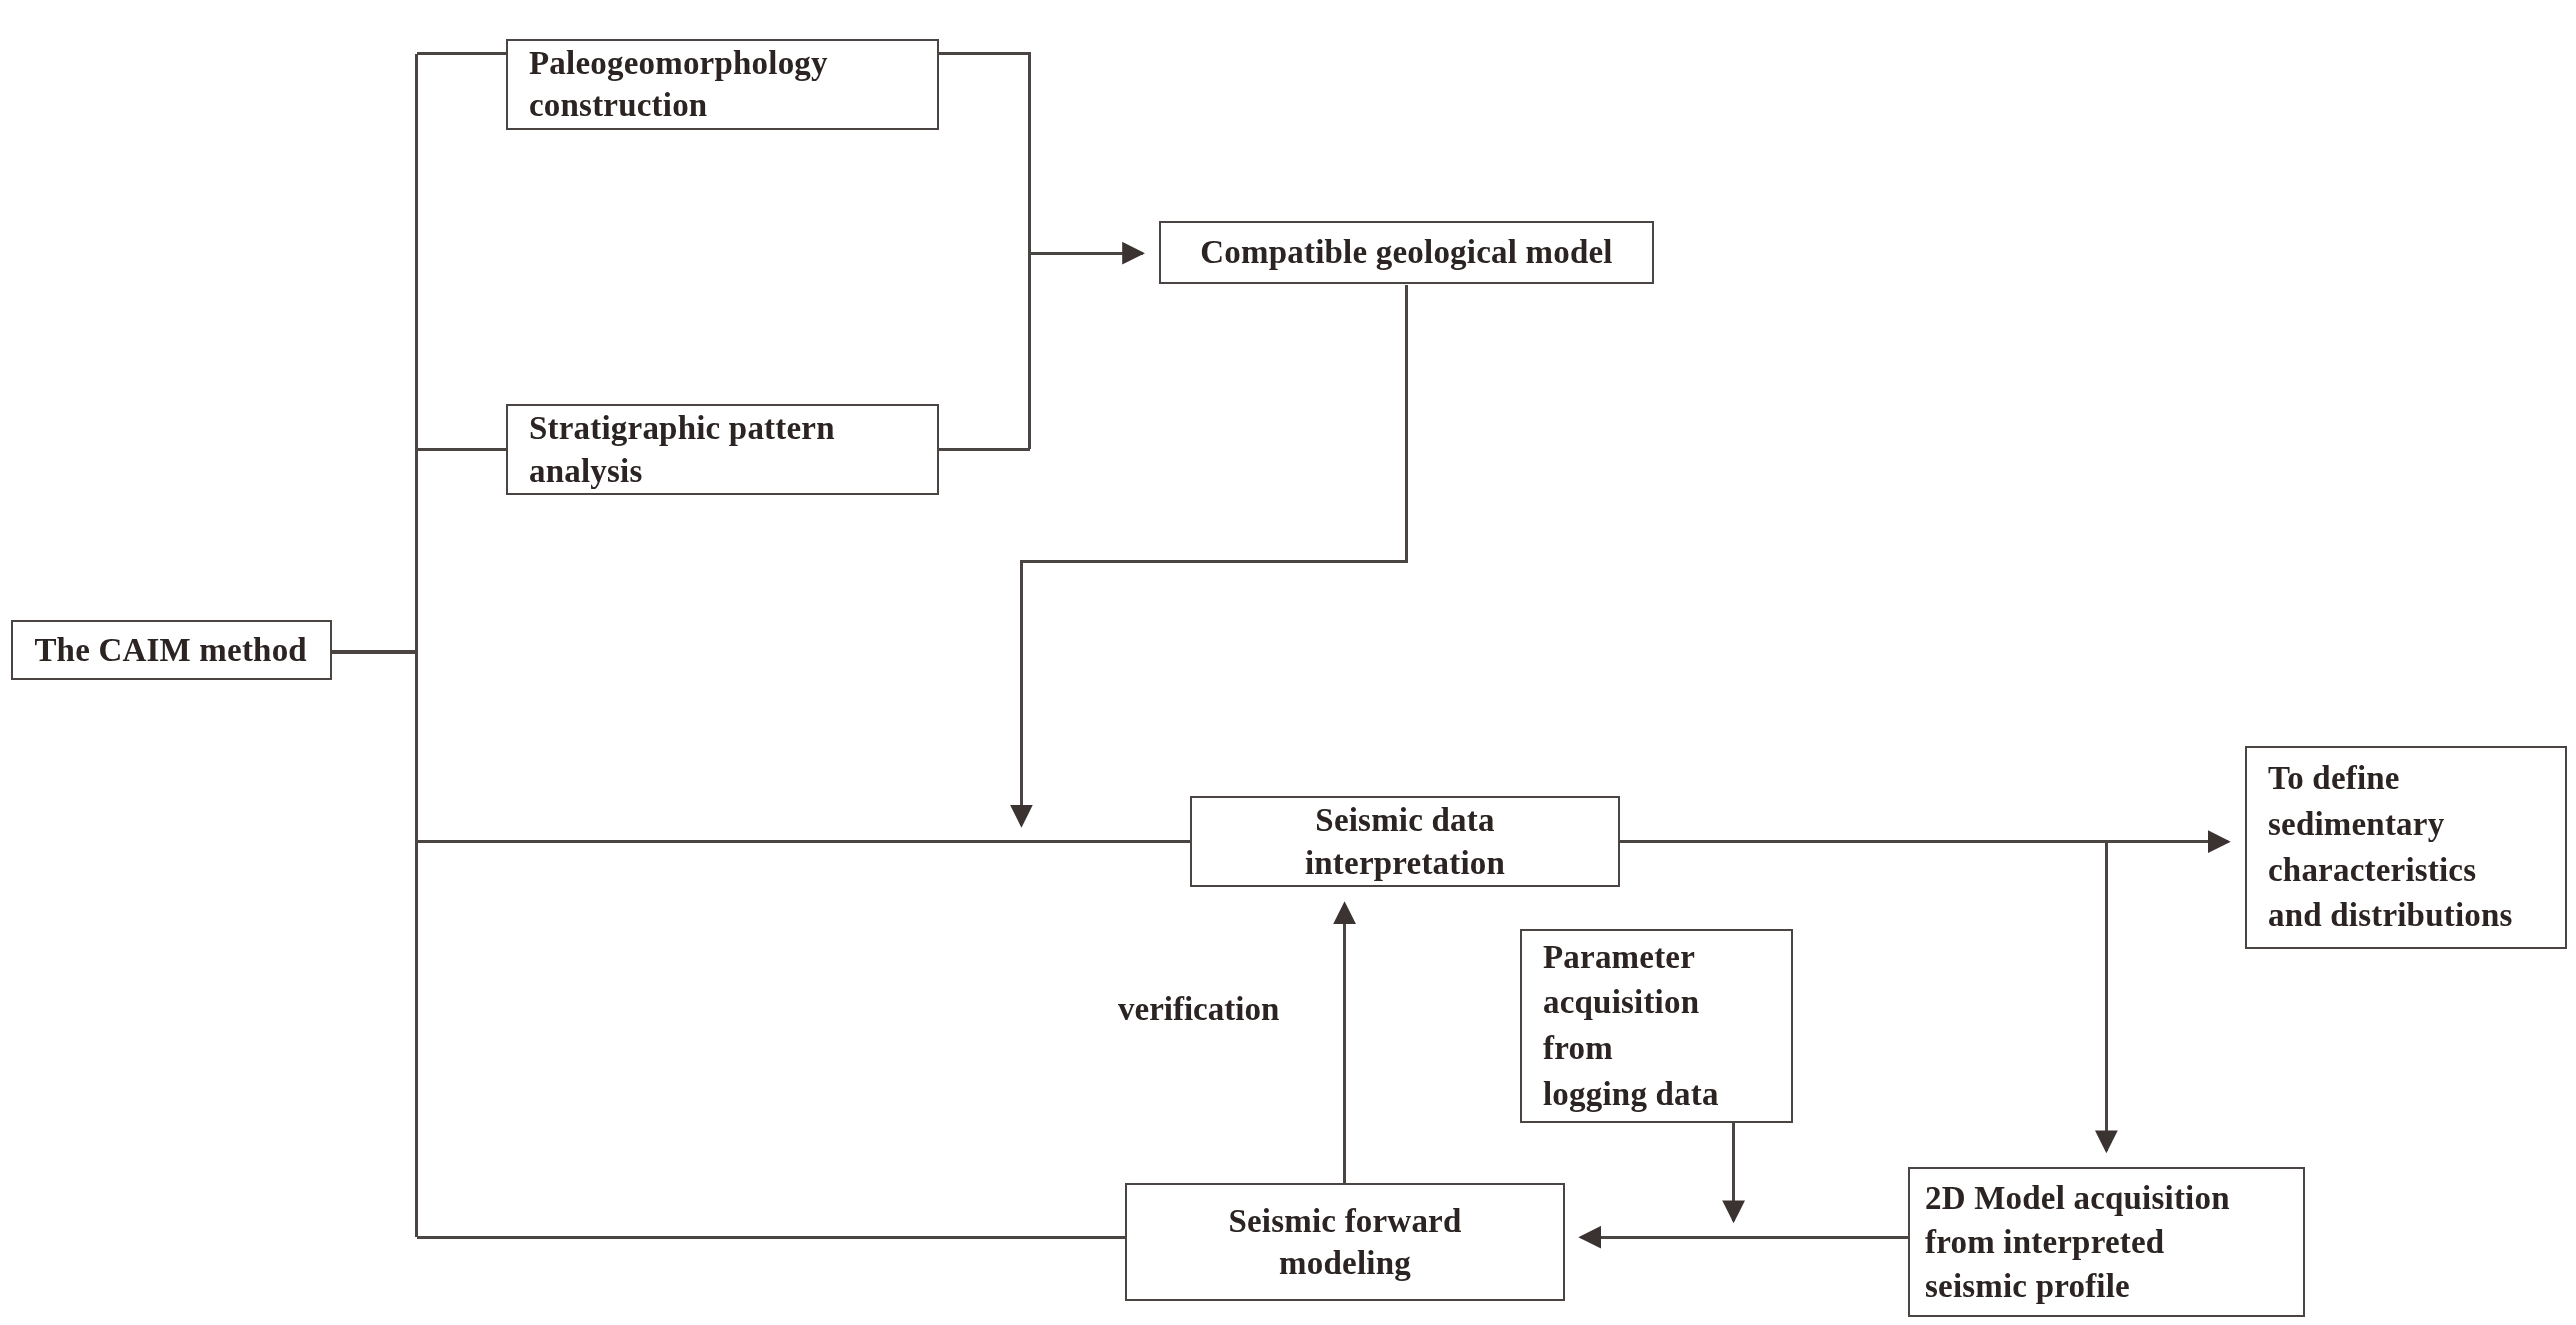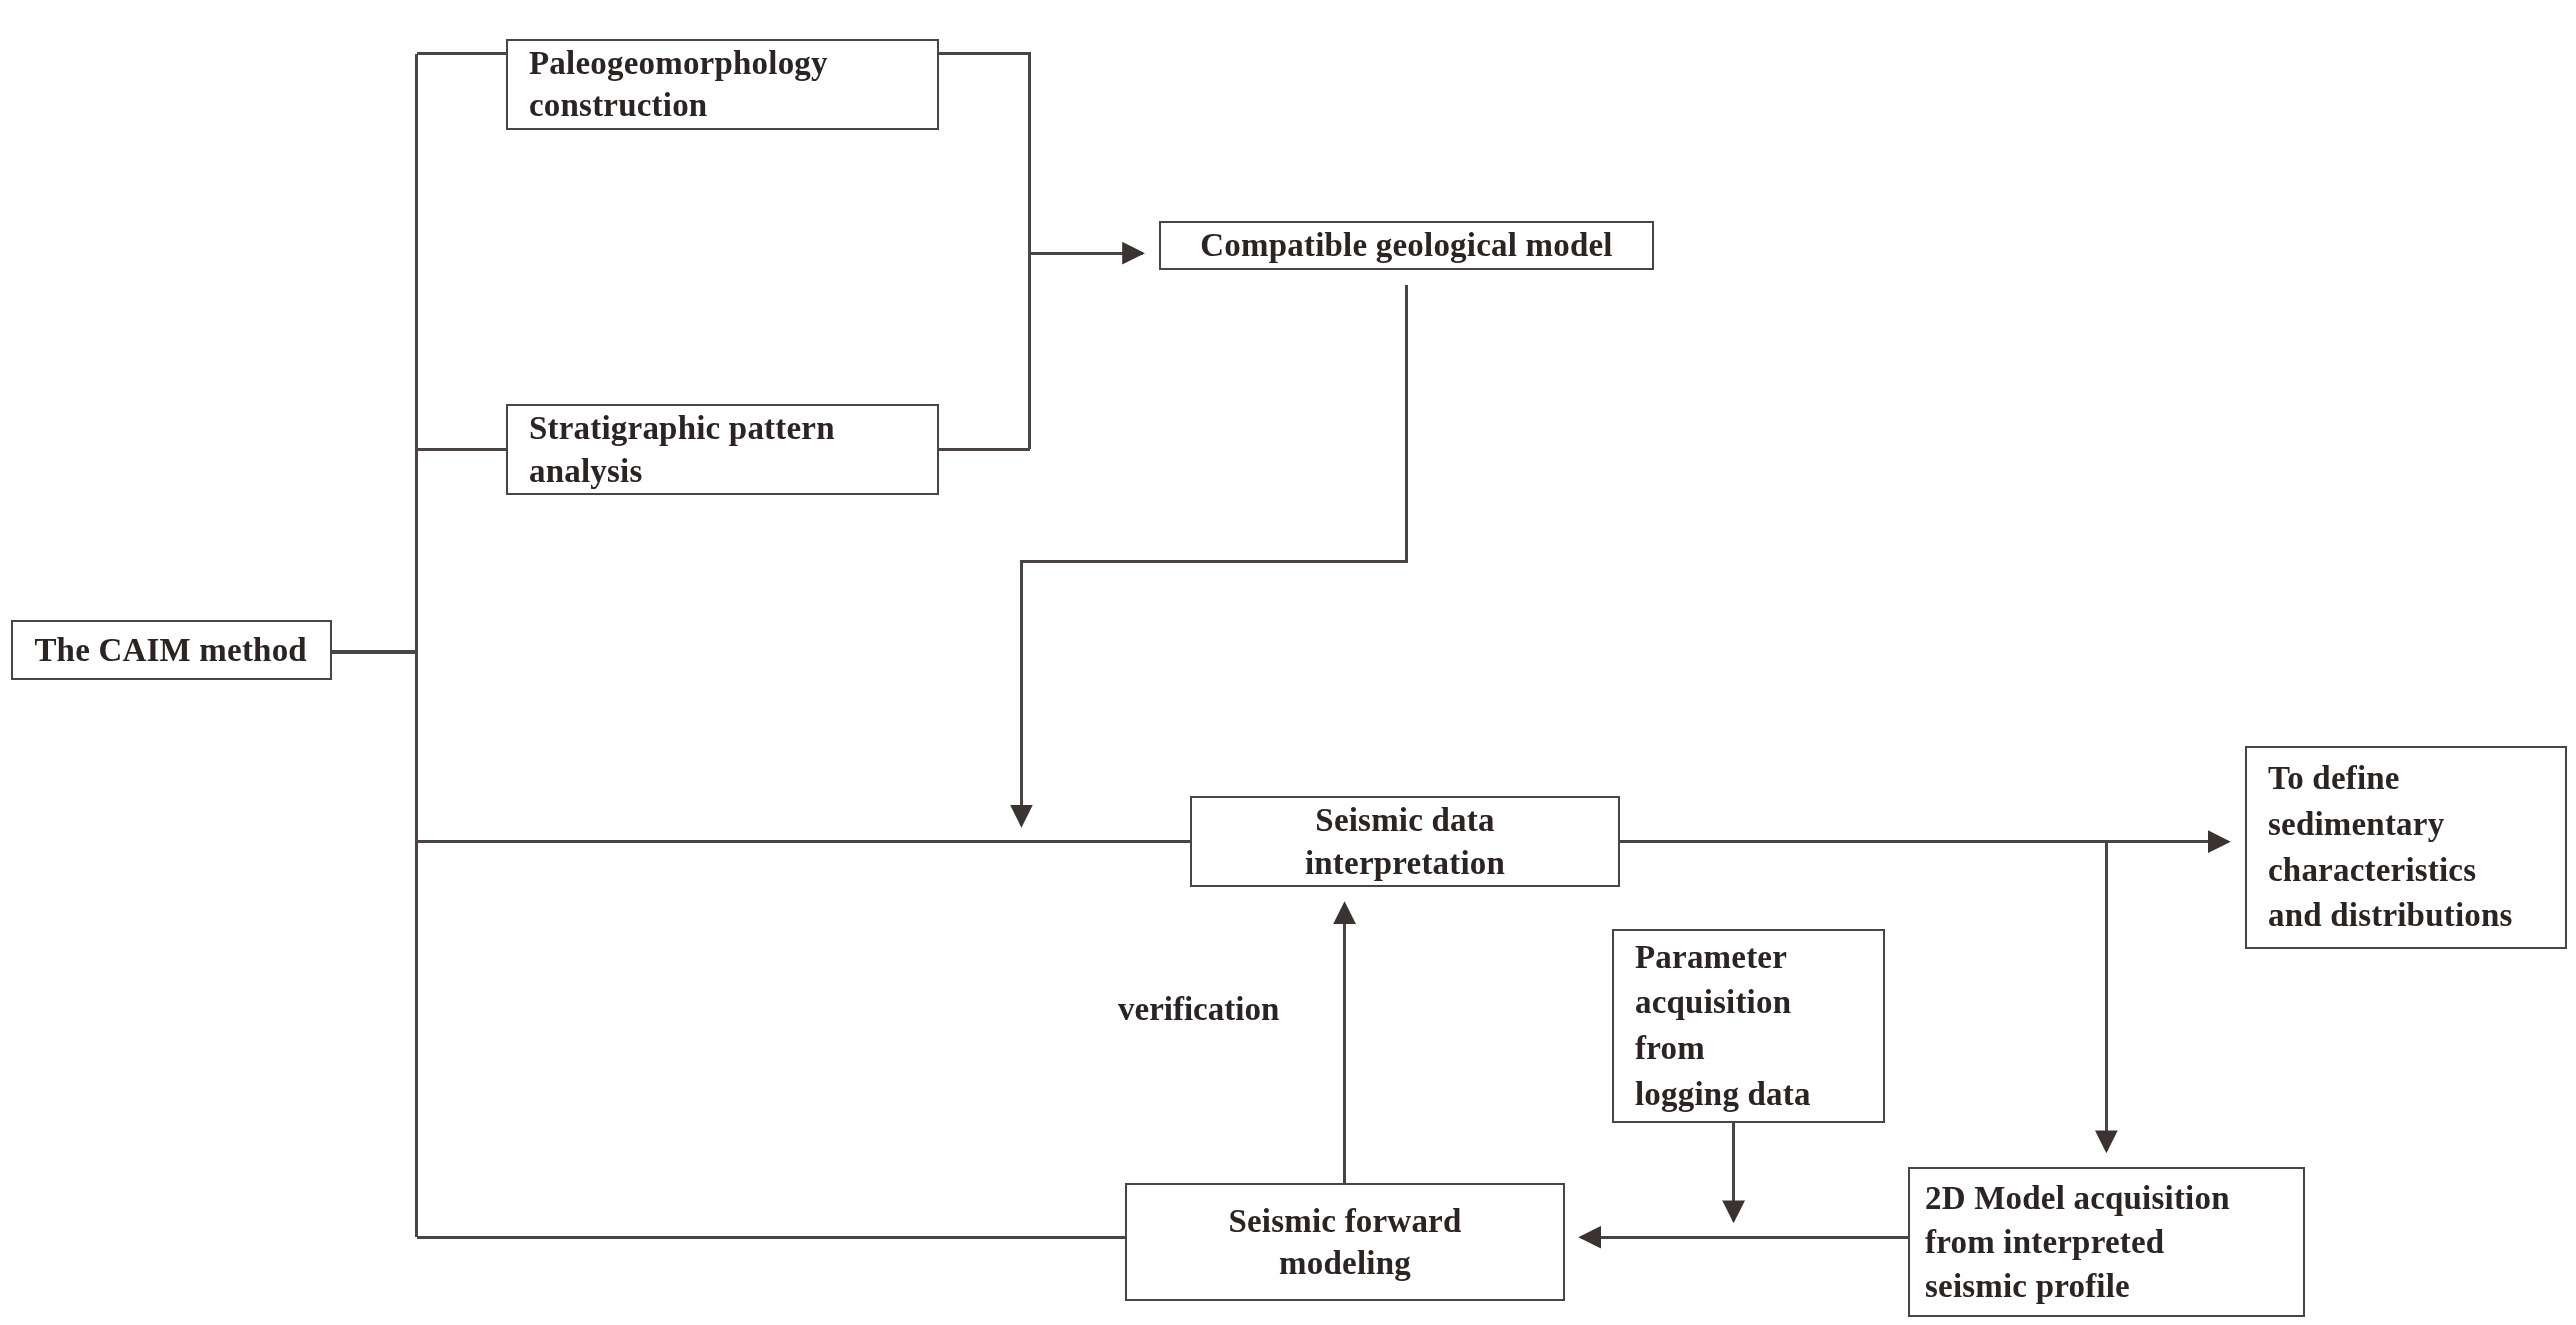--- a/index.html
+++ b/index.html
@@ -42,24 +42,24 @@
     width: 100%;
     white-space: pre-line;
   }
   .node.pad-left .node-label { padding-left: 21px; text-align: left; }
   .node.center .node-label { text-align: center; padding: 0 9.8px; }
 
   
   #node-caim        { left: 11.4px;   top: 620px;  width: 321px;  height: 60px;  }
   #node-paleo       { left: 506px;  top: 14.7px;   width: 433px;  height: 91px; margin-top: 24px; }
   #node-strat       { left: 506px;  top: 404px;  width: 433px;  height: 91px; }
-  #node-compatible  { left: 1159px; top: 221px;  width: 495px;  height: 49px;  }
+  #node-compatible  { left: 1159px; top: 221px;  width: 495px;  height: 63px;  }
   #node-seismic-int { left: 1190px; top: 796px;  width: 430px;  height: 91px; }
   #node-define      { left: 2245px; top: 746px;  width: 322px;  height: 203px; }
-  #node-param       { left: 1612px; top: 929px; width: 273px;  height: 194px; }
+  #node-param       { left: 1520px; top: 929px; width: 273px;  height: 194px; }
   #node-2dmodel     { left: 1908px; top: 1167px; width: 397px;  height: 150px; }
   #node-forward     { left: 1125px; top: 1183px; width: 440px;  height: 118px; }
 
   #node-caim .node-label        { font-size: 33px; }
   #node-compatible .node-label  { font-size: 33px; }
   #node-define .node-label      { font-size: 33px; line-height: 1.38; }
   #node-param .node-label       { font-size: 33px; line-height: 1.38; }
   #node-2dmodel .node-label     { font-size: 33px; line-height: 1.34; padding-left: 15px; }
 
   .edge-label {

